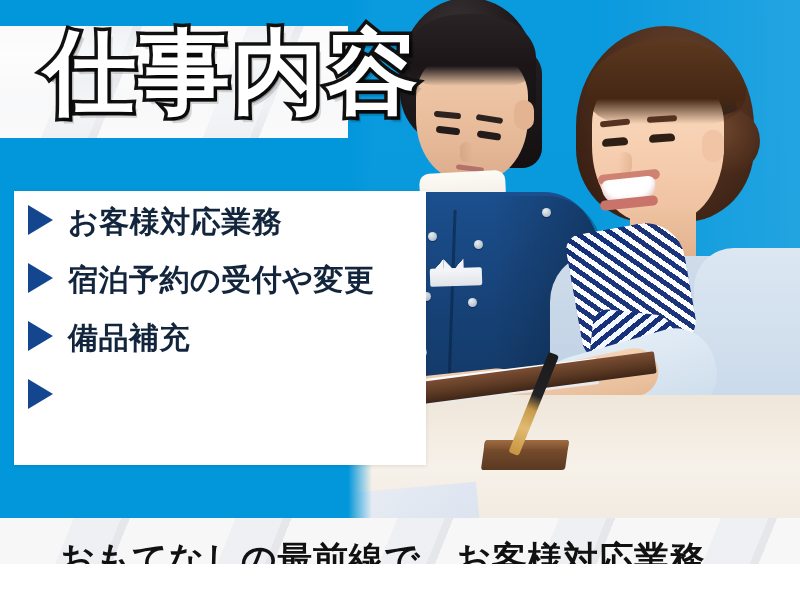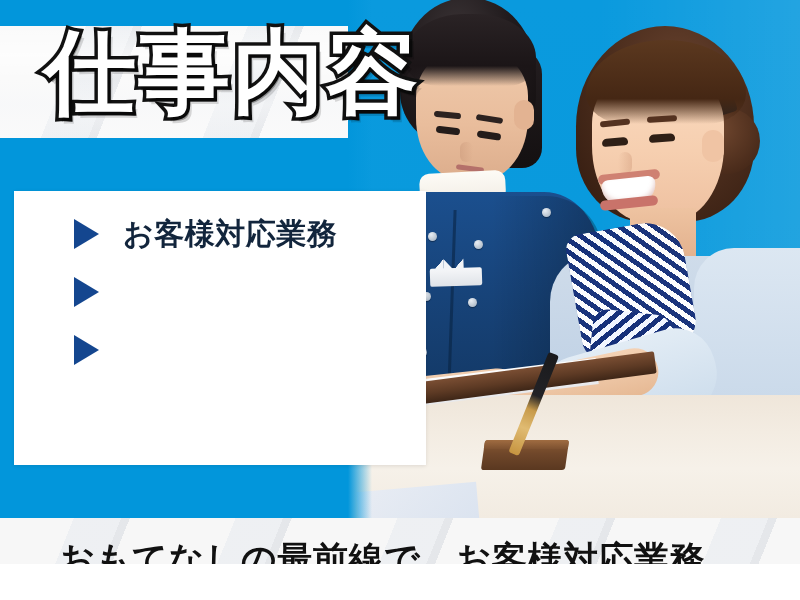--- a/index.html
+++ b/index.html
@@ -498,24 +498,22 @@
     background: #ffffff;
     box-shadow: 0 1px 4px rgba(0,0,0,0.10);
   }
   .list-inner {
     position: absolute;
     left: 14px; top: 14px;
     right: 10px;
   }
   .list-item {
     display: flex;
-    align-items: center;
-    gap: 24px;
+    gap: 15px;
     height: 58px;
-    margin-left: 46px;
   }
   .bullet {
     flex: 0 0 auto;
     width: 0; height: 0;
     border-top: 15px solid transparent;
     border-bottom: 15px solid transparent;
     border-left: 25px solid #14468f;
   }
   .item-text {
     font-size: 30px;
@@ -625,27 +623,32 @@
   <div class="title">仕事内容</div>
 
   <div class="list-card">
     <div class="list-inner">
 
       <div class="list-item">
         <span class="bullet"></span>
         <span class="item-text">お客様対応業務</span>
       </div>
 
+      <div class="list-item">
+        <span class="bullet"></span>
+        <span class="item-text">宿泊予約の受付や変更</span>
+      </div>
+
+      <div class="list-item">
+        <span class="bullet"></span>
+        <span class="item-text">備品補充</span>
+      </div>
 
       <div class="list-item">
         <span class="bullet"></span>
       </div>
 
-      <div class="list-item">
-        <span class="bullet"></span>
-      </div>
-
     </div>
   </div>
 
   <div class="footer-caption">おもてなしの最前線で、お客様対応業務。</div>
 
 </div>
 
 </body></html>

